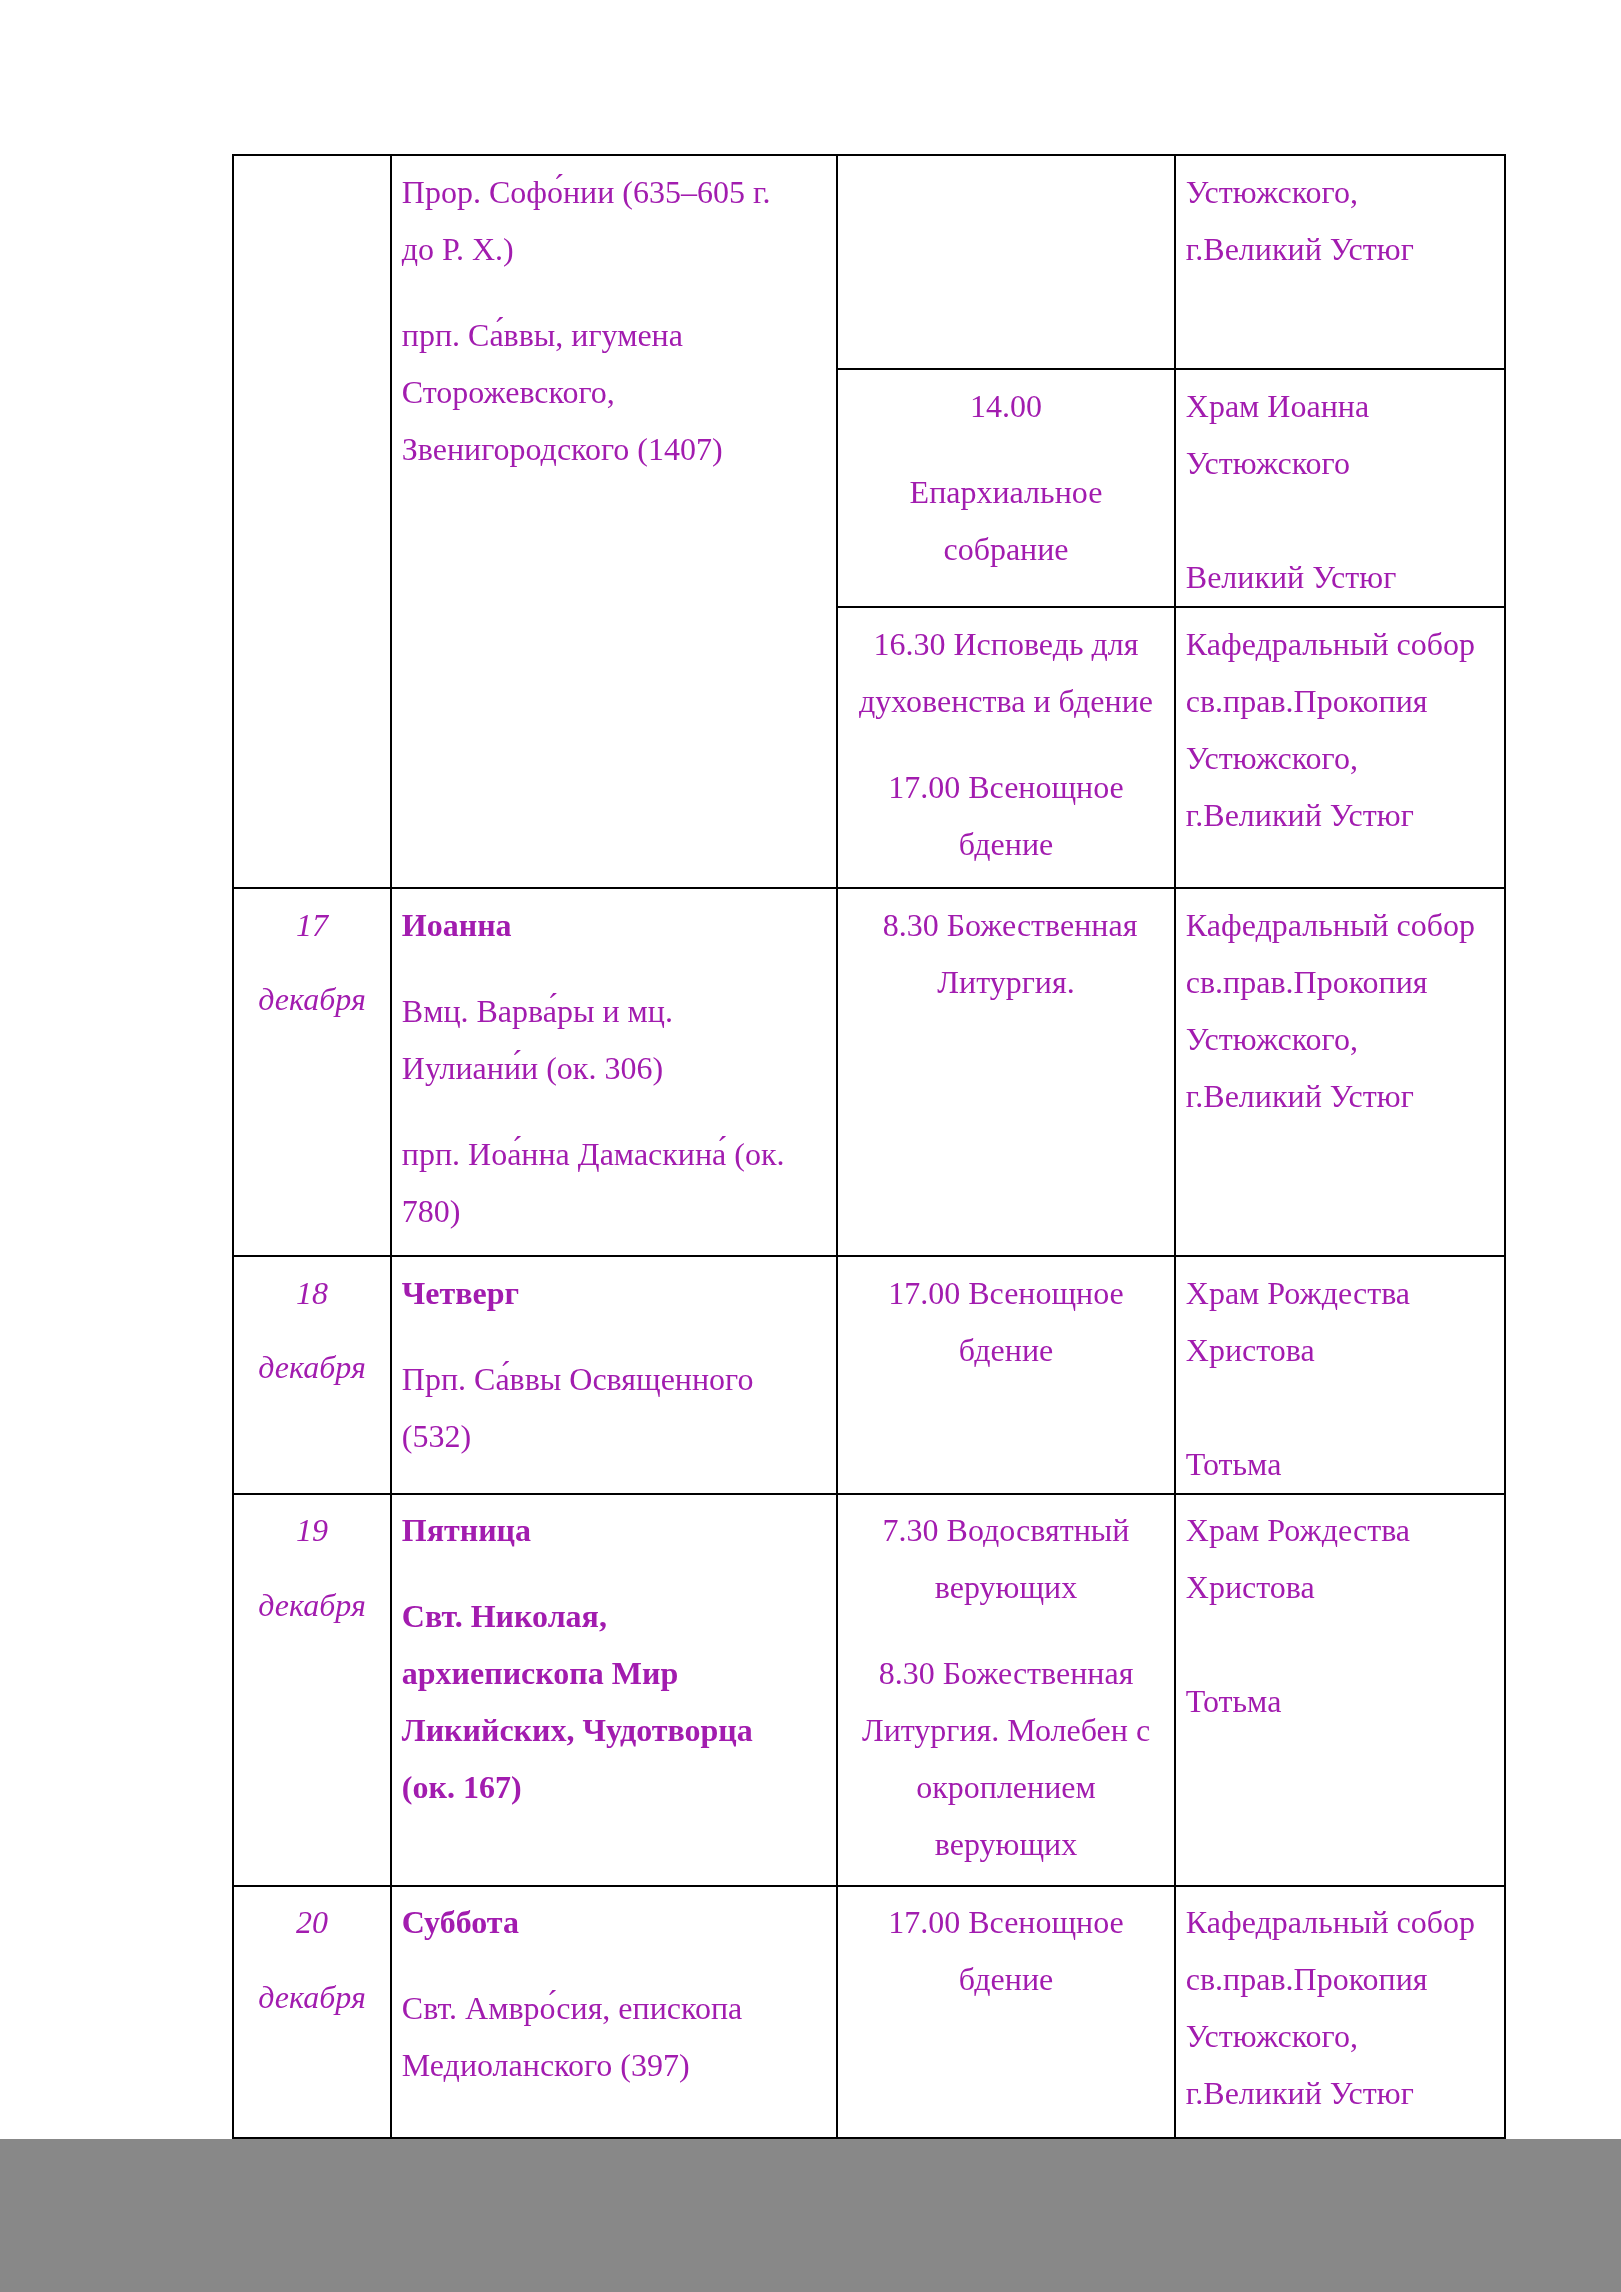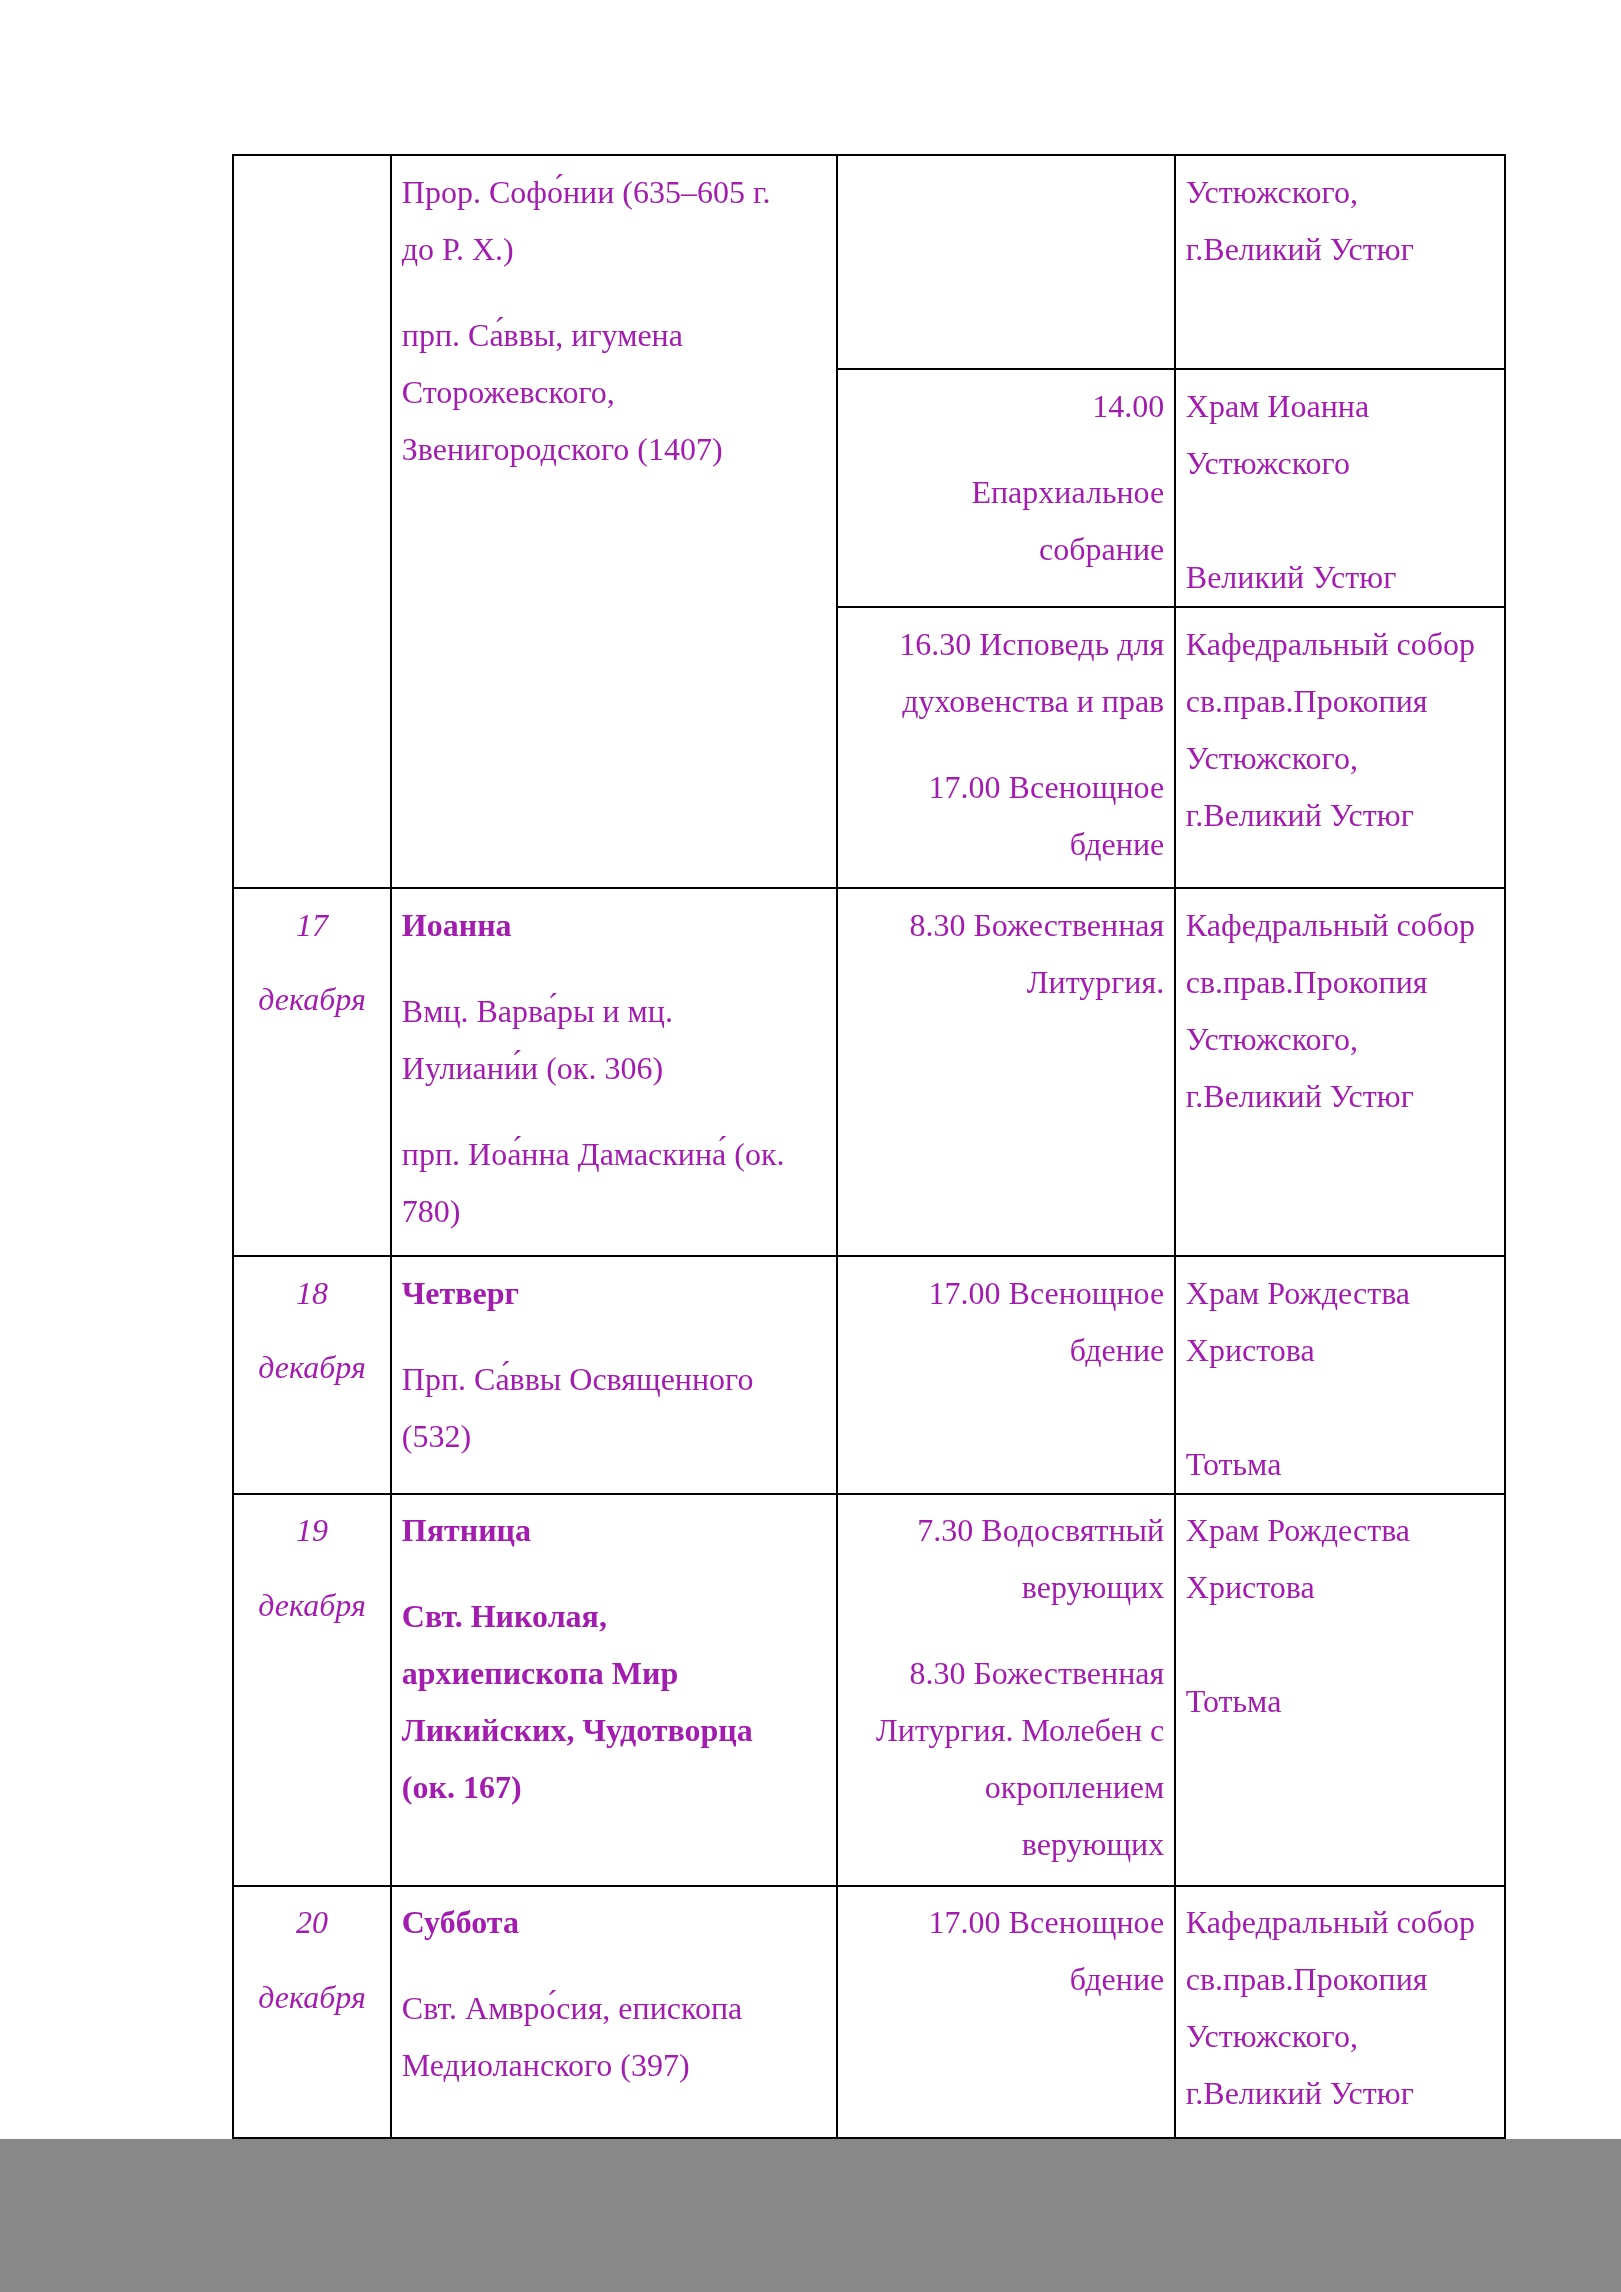--- a/index.html
+++ b/index.html
@@ -20,21 +20,21 @@
   table.sched td{
     border:2.9px solid #000;
     vertical-align:top;
     font-size:32px;
     line-height:57px;
     padding:7.8px 9.8px 0 9.8px;
     overflow:hidden;
   }
   td.c-date{ text-align:center; font-style:italic; padding-top:13.7px; }
   td.c-desc{ text-align:left; padding-left:14.7px; padding-right:13.7px; }
-  td.c-serv{ text-align:right; padding-left:15.7px; padding-right:7.8px; }
+  td.c-serv{ text-align:center; padding-left:15.7px; padding-right:7.8px; }
   td.c-loc { text-align:left; padding-left:3.9px; padding-right:3.9px; }
   .ln{ white-space:nowrap; }
   .para{ margin-top:29px; }   
   .blank{ margin-top:57px; }  
   .dmon{ margin-top:17.6px; }   
   .b{ font-weight:bold; }
 </style>
 </head>
 <body>
 
@@ -73,21 +73,21 @@
       <td class="c-loc">
         <div class="ln">Храм Иоанна</div>
         <div class="ln">Устюжского</div>
         <div class="ln blank">Великий Устюг</div>
       </td>
     </tr>
 
     <tr style="height:281px">
       <td class="c-serv">
         <div class="ln">16.30 Исповедь для</div>
-        <div class="ln">духовенства и прав</div>
+        <div class="ln">духовенства и бдение</div>
         <div class="ln para">17.00 Всенощное</div>
         <div class="ln">бдение</div>
       </td>
       <td class="c-loc">
         <div class="ln">Кафедральный собор</div>
         <div class="ln">св.прав.Прокопия</div>
         <div class="ln">Устюжского,</div>
         <div class="ln">г.Великий Устюг</div>
       </td>
     </tr>

